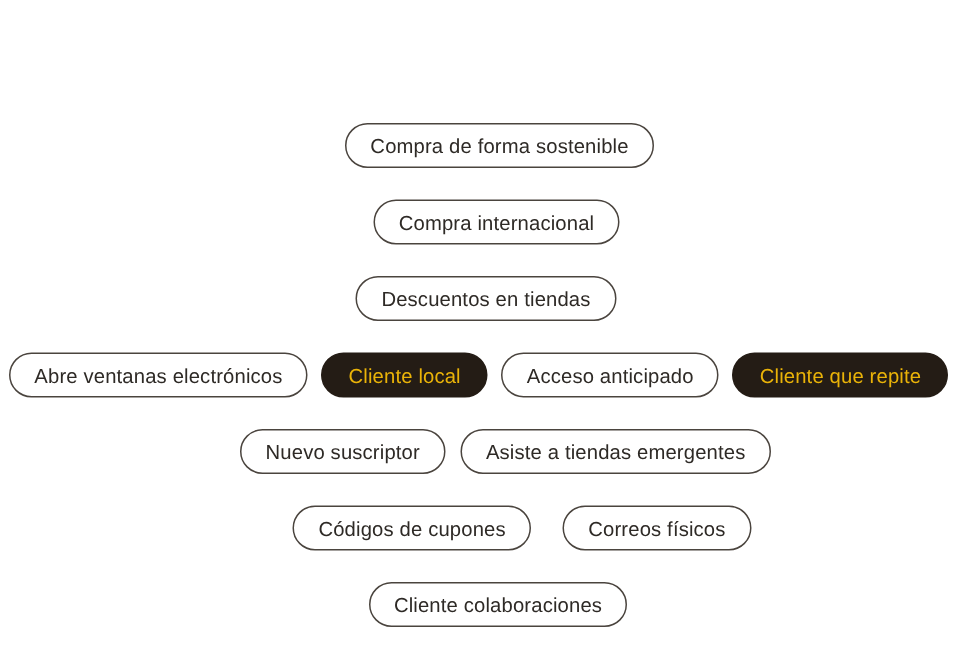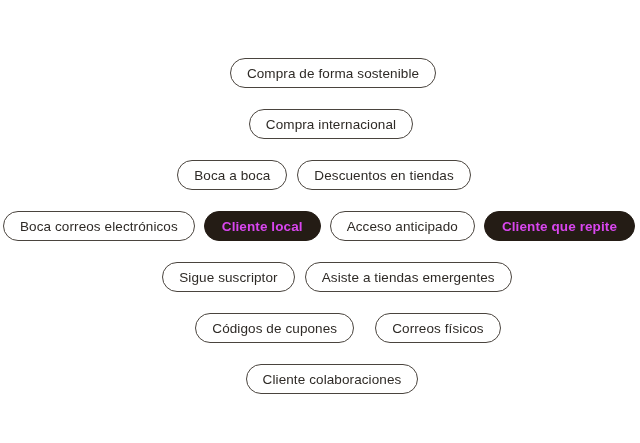--- a/index.html
+++ b/index.html
@@ -9,20 +9,21 @@
   }
   body {
     width: 640px;
     height: 443px;
     overflow: hidden;
     font-family: "Liberation Sans", "DejaVu Sans", sans-serif;
   }
   .tag-cloud {
     padding-top: 58px;
     width: 640px;
+    margin-top: 24px;
   }
   .tag-row {
     display: flex;
     justify-content: center;
     align-items: center;
     gap: 10px;
     height: 30px;
     margin-bottom: 21px;
   }
   .tag-row.r1 { transform: translateX(13px); }
@@ -44,52 +45,51 @@
     background: #ffffff;
     color: #2e2a26;
     font-size: 13.5px;
     letter-spacing: 0.1px;
     white-space: nowrap;
     cursor: pointer;
   }
   .pill--selected {
     background: #241c15;
     border-color: #241c15;
-    color: #d946ef;
-    font-weight: 700;
+    color: #eab308;
+    font-weight: 400;
     padding: 0 17px;
   }
 </style>
 </head>
 <body>
 
 <div class="tag-cloud">
 
   <div class="tag-row r1">
     <span class="pill">Compra de forma sostenible</span>
   </div>
 
   <div class="tag-row r2">
     <span class="pill">Compra internacional</span>
   </div>
 
   <div class="tag-row r3">
-    <span class="pill">Boca a boca</span>
     <span class="pill">Descuentos en tiendas</span>
   </div>
 
   <div class="tag-row r4">
-    <span class="pill">Boca correos electrónicos</span>
+    <span class="pill">Abre ventanas electrónicos</span>
     <span class="pill pill--selected">Cliente local</span>
     <span class="pill">Acceso anticipado</span>
     <span class="pill pill--selected">Cliente que repite</span>
   </div>
 
   <div class="tag-row r5">
-    <span class="pill">Sigue suscriptor</span>
+    <span class="pill">Nuevo suscriptor</span>
     <span class="pill">Asiste a tiendas emergentes</span>
   </div>
 
   <div class="tag-row r6">
     <span class="pill">Códigos de cupones</span>
     <span class="pill">Correos físicos</span>
   </div>
 
   <div class="tag-row r7">
     <span class="pill">Cliente colaboraciones</span>

